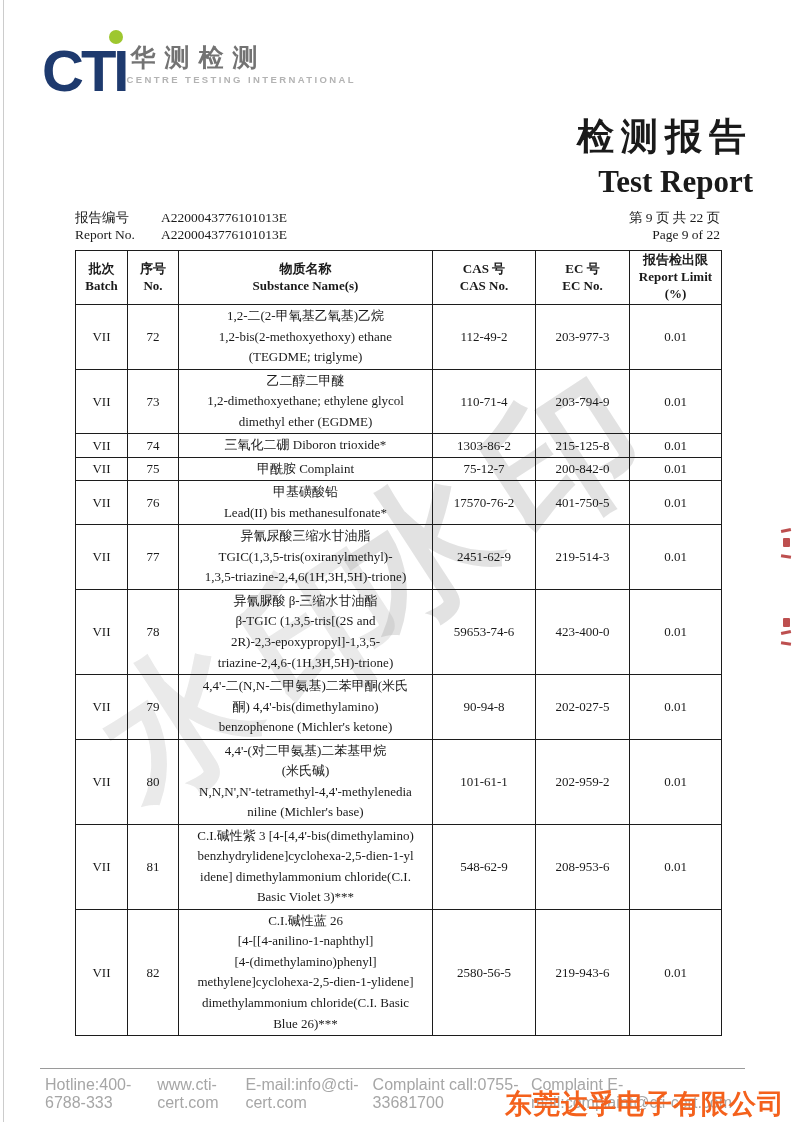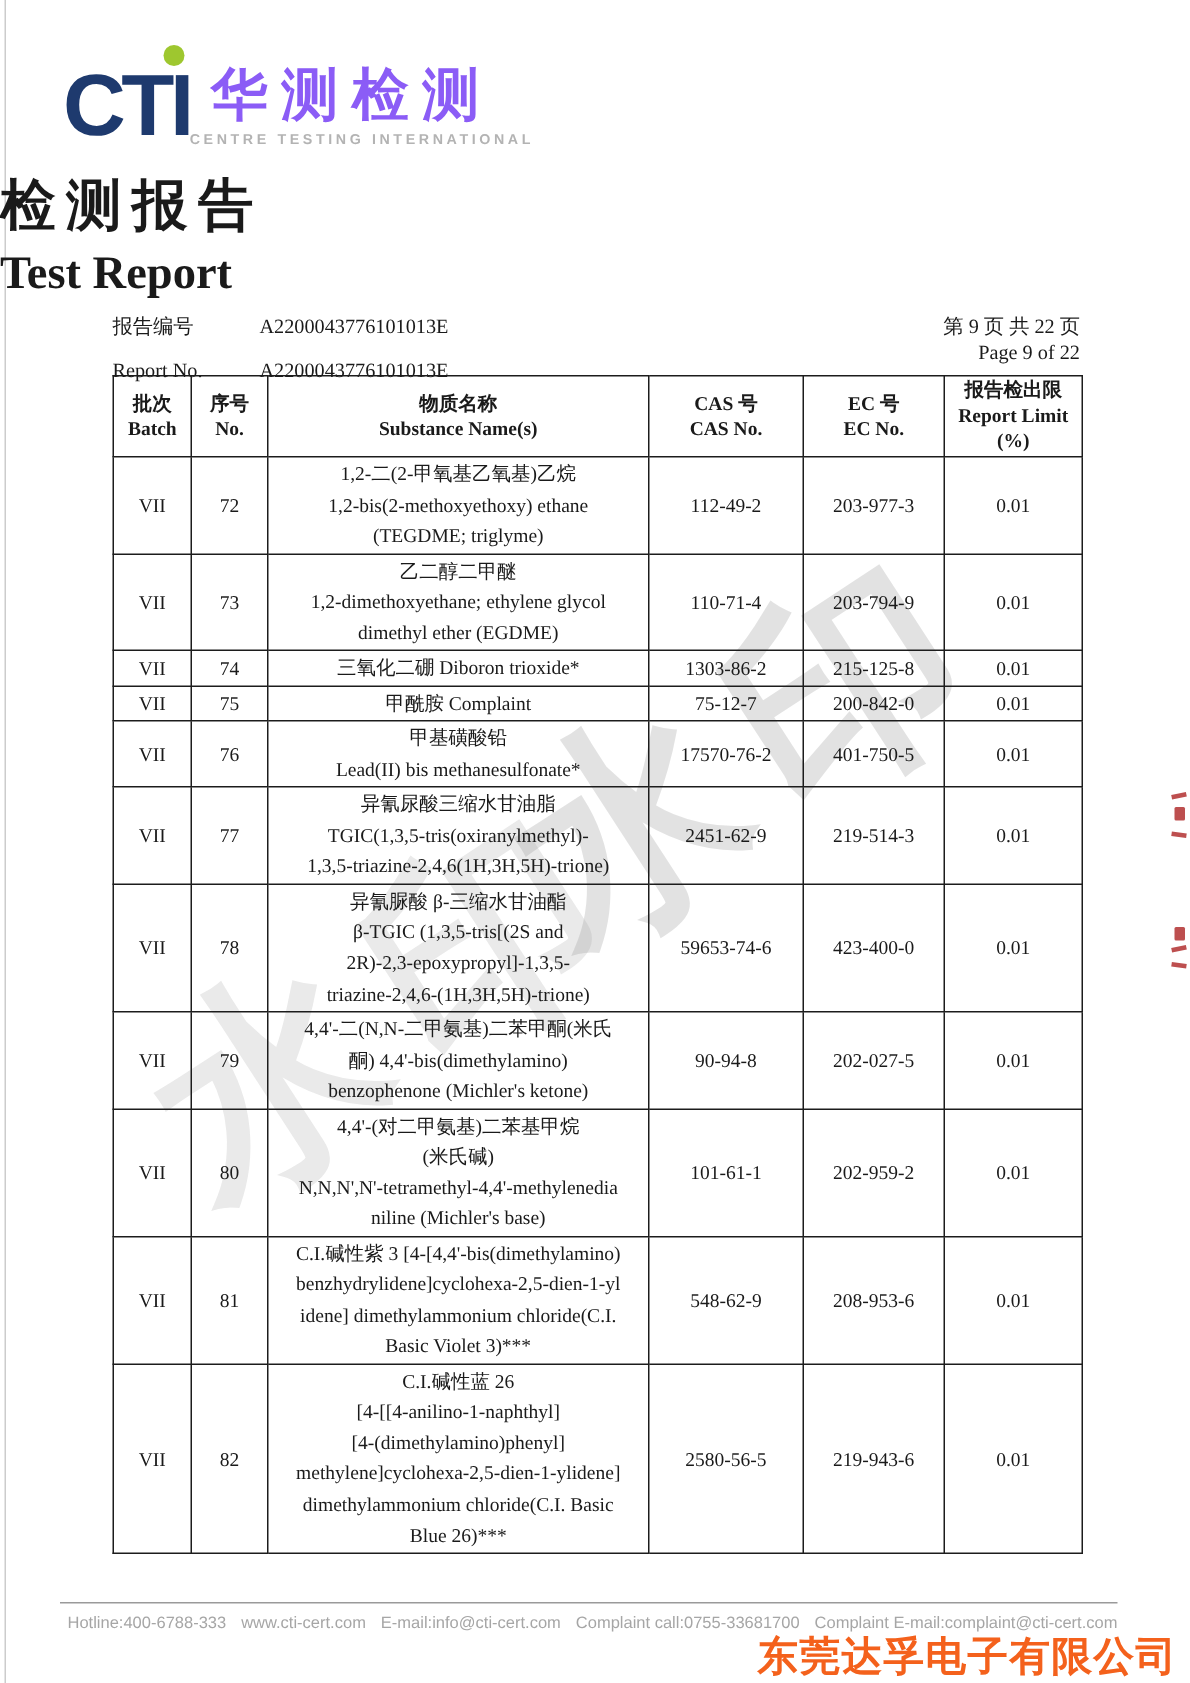--- a/index.html
+++ b/index.html
@@ -16,39 +16,39 @@
   
   .logo { position: absolute; left: 42px; top: 30px; display: flex; align-items: flex-start; }
   .logo-cti {
     position: relative;
     font-family: "Liberation Sans", sans-serif;
     font-weight: bold; font-size: 58px; line-height: 1;
     letter-spacing: -3px; color: #1e3a6e; padding-top: 12px; text-align: right;
   }
   .logo-dot { position: absolute; right: 3px; top: 0; width: 14px; height: 14px; border-radius: 50%; background: #9ec72f; }
   .logo-cn {
-    margin-left: 14px; padding-top: 14px;
-    font-family: "Liberation Sans", sans-serif;
-    font-weight: bold; font-size: 38px; line-height: 1.1;
-    letter-spacing: 9px; color: #8b5cf6;
+    margin-left: 4px; padding-top: 14px;
+    font-family: "Liberation Sans", sans-serif;
+    font-weight: bold; font-size: 25px; line-height: 1.1;
+    letter-spacing: 9px; color: #737373;
   }
   .logo-tagline {
     font-family: Liberation Sans, sans-serif;
     font-weight: bold; font-size: 9.5px; letter-spacing: 2.4px;
     color: #b3b3b3; margin-top: 2px;
   }
 
   
-  .title-block { position: absolute; left: 0; right: 40px; top: 112px; text-align: left; }
+  .title-block { position: absolute; left: 0; right: 40px; top: 112px; text-align: right; }
   .title-cn { font-size: 37px; font-weight: bold; letter-spacing: 7px; }
   .title-en { font-size: 31px; font-weight: bold; margin-top: 2px; }
 
   
   .report-info { position: absolute; left: 75px; top: 209px; width: 645px; display: flex; justify-content: space-between; font-size: 13.5px; line-height: 17px; }
-  .ri-left { display: grid; grid-template-columns: 86px auto; column-gap: 0; gap: 12px; }
+  .ri-left { display: grid; grid-template-columns: 86px auto; column-gap: 0; }
   .ri-right { text-align: right; }
 
   
   table.report { position: absolute; left: 75px; top: 250px; width: 646px; border-collapse: collapse; table-layout: fixed; }
   table.report th, table.report td {
     border: 1px solid #1c1c1c;
     font-size: 13px;
     text-align: center;
     vertical-align: middle;
     padding: 1px 2px;
@@ -74,21 +74,21 @@
   .m1 { width: 10px; height: 3px; margin: 4px 0 0 2px; transform: rotate(-12deg); }
   .m2 { width: 7px; height: 9px; margin: 6px 0 0 4px; border-radius: 1px; }
   .m3 { width: 10px; height: 3px; margin: 8px 0 0 2px; transform: rotate(8deg); }
 
   
   .footer-rule { position: absolute; left: 40px; right: 48px; top: 1068px; height: 1px; background: #9a9a9a; }
   .footer-items {
     position: absolute; left: 45px; top: 1076px; width: 700px;
     display: flex; justify-content: space-between;
     font-family: "Liberation Sans", sans-serif;
-    font-size: 11px; color: #a6a6a6; text-align: center;
+    font-size: 16px; color: #a6a6a6;
   }
   .company-stamp {
     position: absolute; right: 8px; top: 1086px;
     font-family: "Liberation Sans", sans-serif;
     font-weight: bold; font-size: 27px; letter-spacing: 1px; text-align: center;
   }
 </style>
 </head>
 <body>
 

